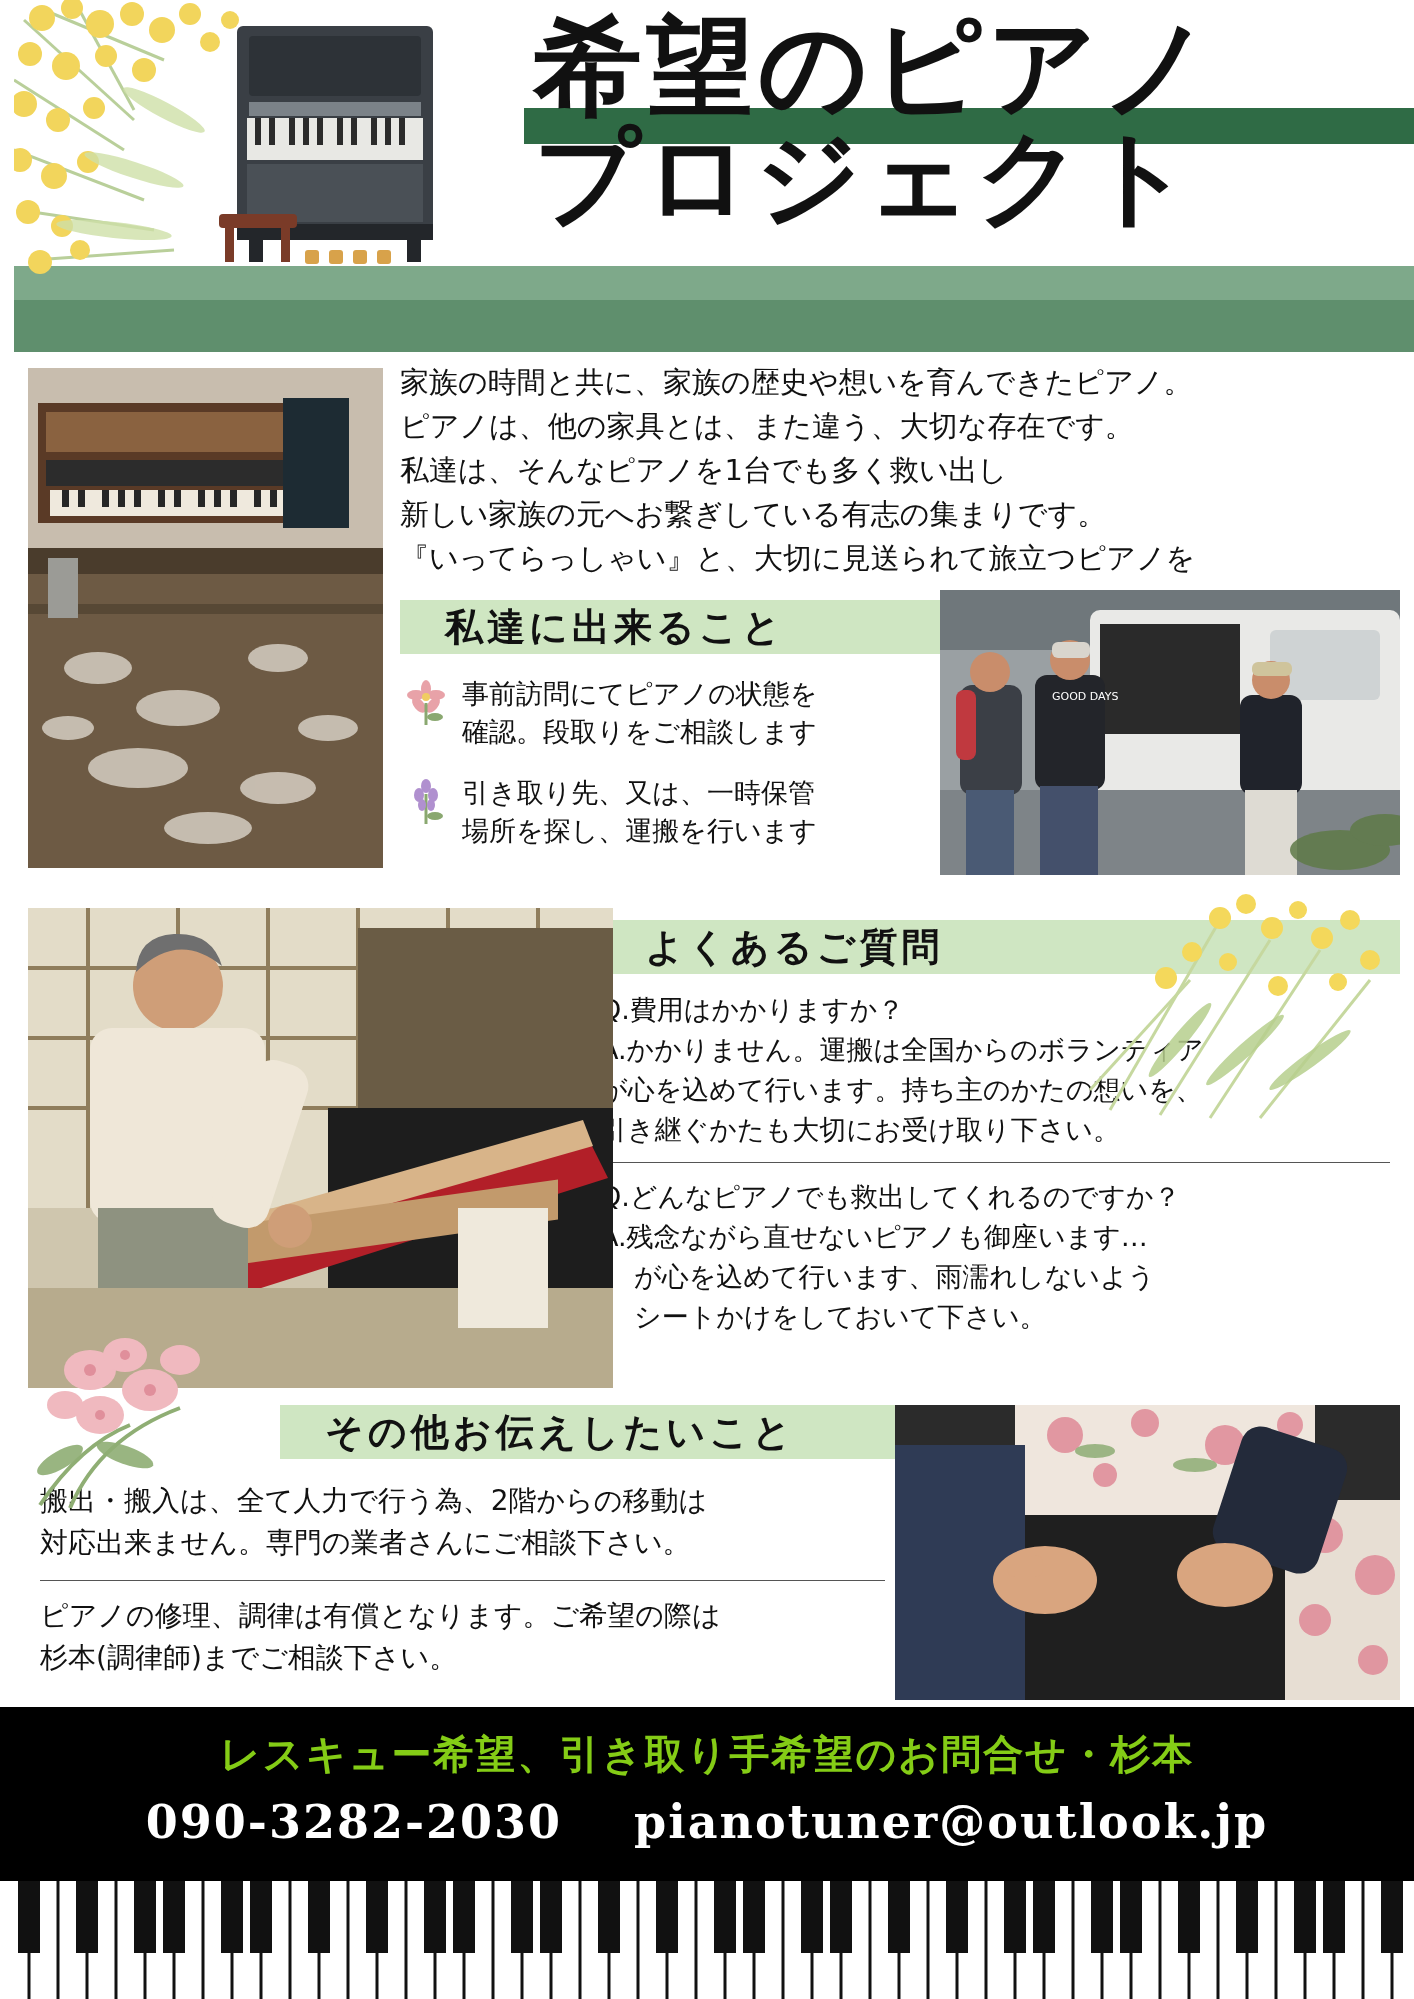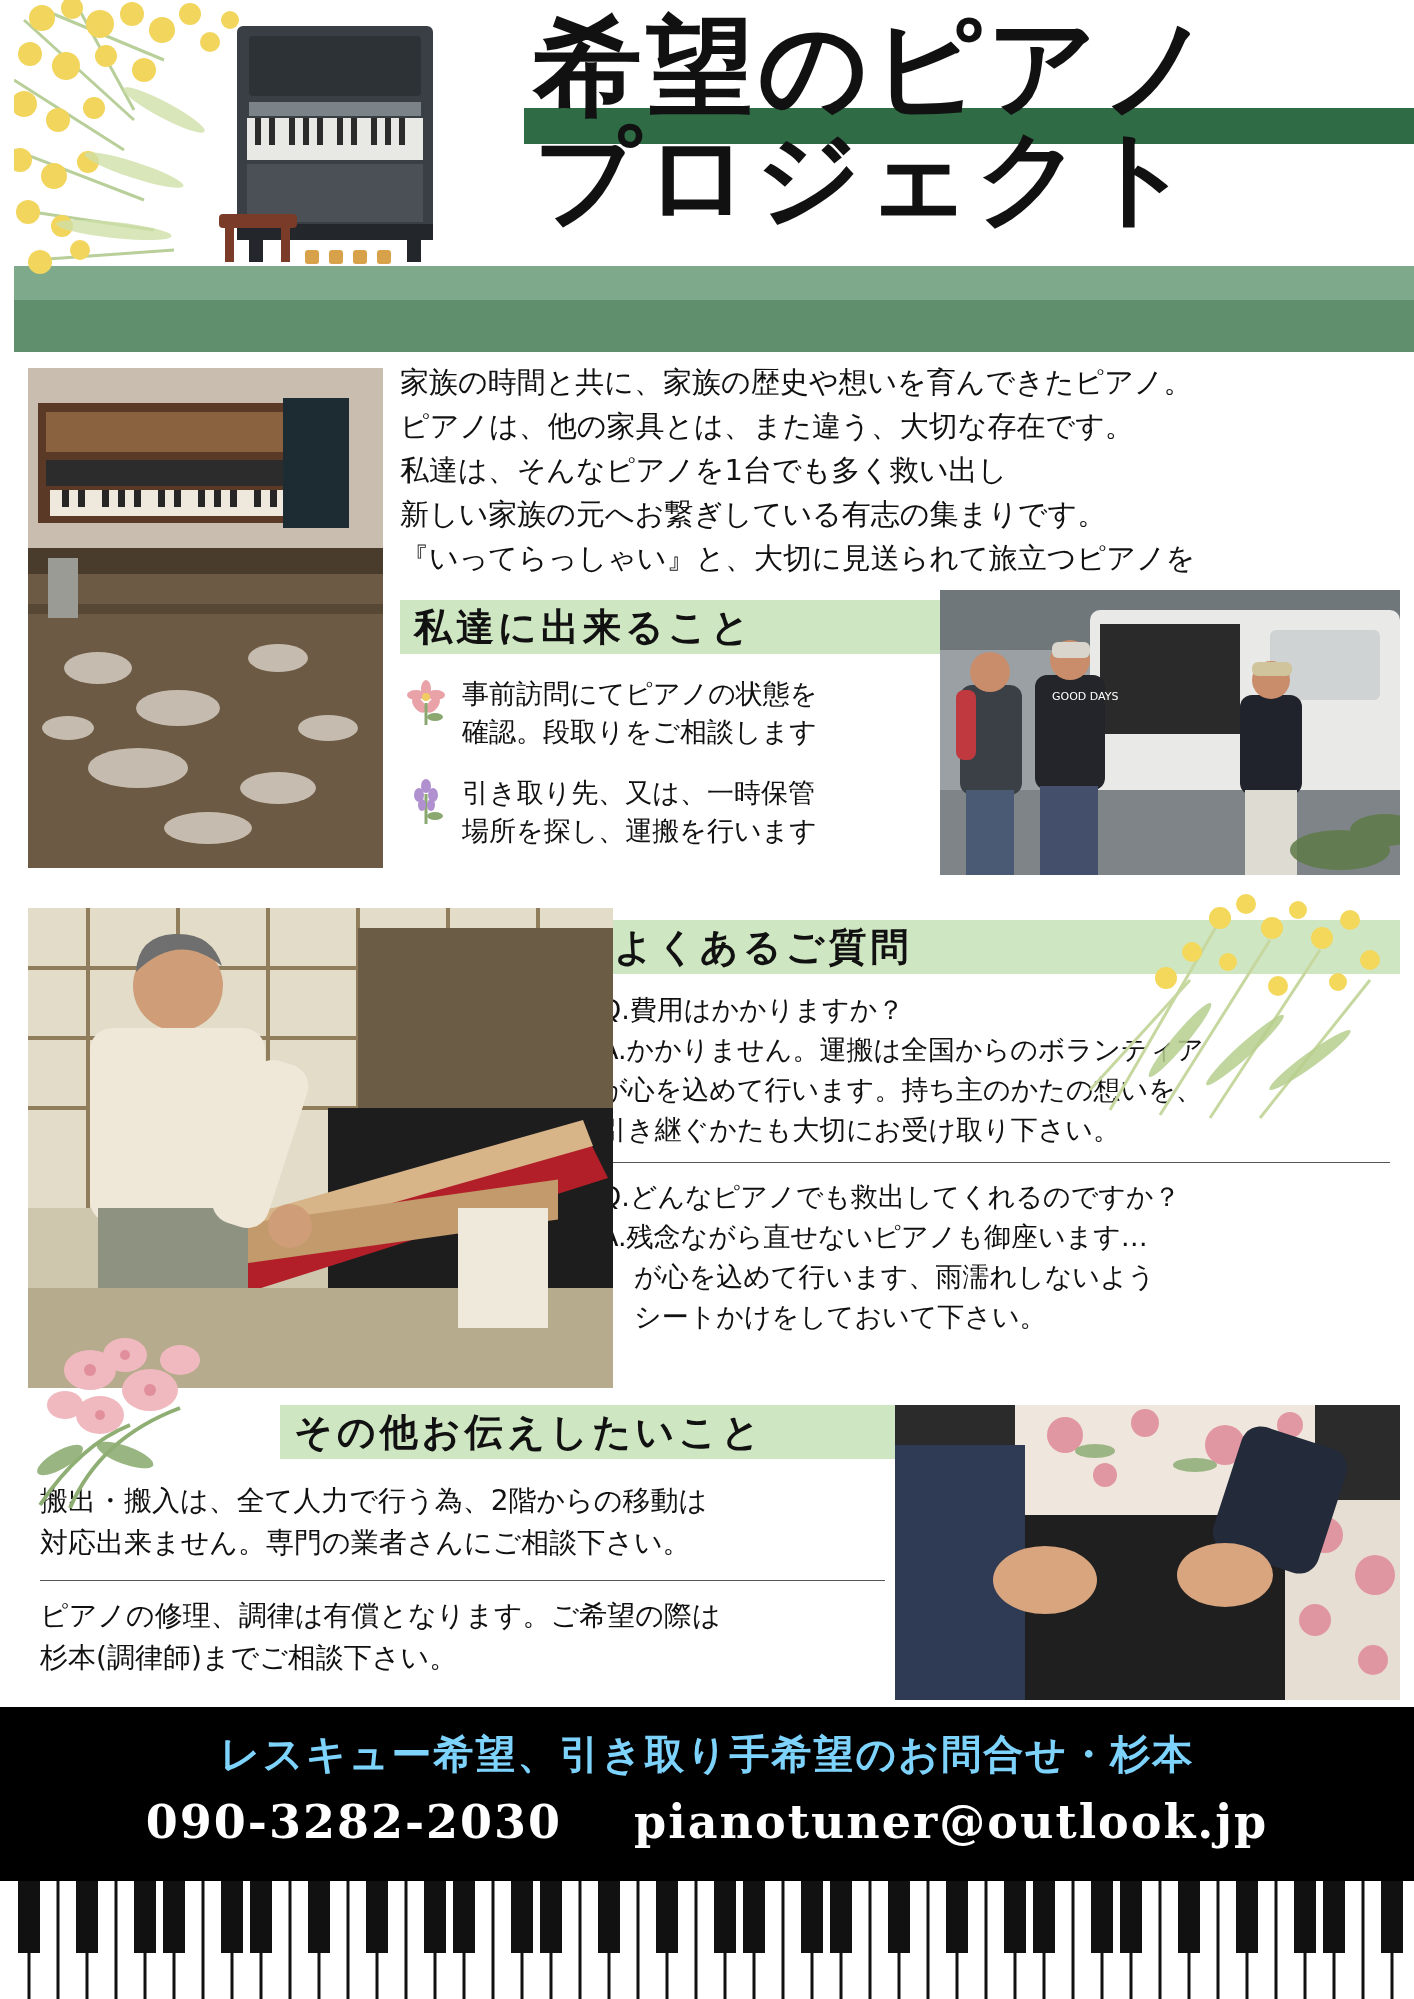--- a/index.html
+++ b/index.html
@@ -70,21 +70,21 @@
   #photo-blanket         { left:895px; top:1405px; width:505px; height:295px; }
 
   
   .sec-head {
     position:absolute; height:54px; background:#cfe6c2;
     display:flex; align-items:center;
   }
   .sec-head span {
     font-family:"DejaVu Sans", sans-serif;
     font-size:38px; font-weight:bold; color:#111;
-    letter-spacing:4px; padding-left:14px;
+    letter-spacing:4px; padding-left:45px;
   }
   #sec-can-do { left:400px; top:600px; width:540px; }
   #sec-faq    { left:600px; top:920px; width:800px; }
   #sec-other  { left:280px; top:1405px; width:620px; }
 
   
   .can-do-list {
     position:absolute; left:400px; top:675px; width:545px;
     font-family:"DejaVu Sans", sans-serif;
     font-size:27px; line-height:1.42; color:#111;
@@ -115,21 +115,21 @@
   .other-rule { border-top:1px solid #555; margin:16px 0 14px 0; width:845px; }
   .other div.ln { white-space:nowrap; }
 
   
   .footer {
     position:absolute; left:0; top:1707px; width:1414px; height:292px;
     background:#000000;
   }
   .footer-line1 {
     position:absolute; left:0; top:20px; width:1414px; text-align:center;
-    color:#7dd3fc; font-family:"DejaVu Serif", serif; font-weight:bold;
+    color:#84cc16; font-family:"DejaVu Serif", serif; font-weight:bold;
     font-size:40px; letter-spacing:2px;
   }
   .footer-line2 {
     position:absolute; left:0; top:88px; width:1414px;
     color:#ffffff; font-family:"DejaVu Serif", serif; font-weight:bold;
     font-size:46px; letter-spacing:2px;
     display:flex; justify-content:center; gap:72px;text-align:center;
   }
   
   .keyboard {

